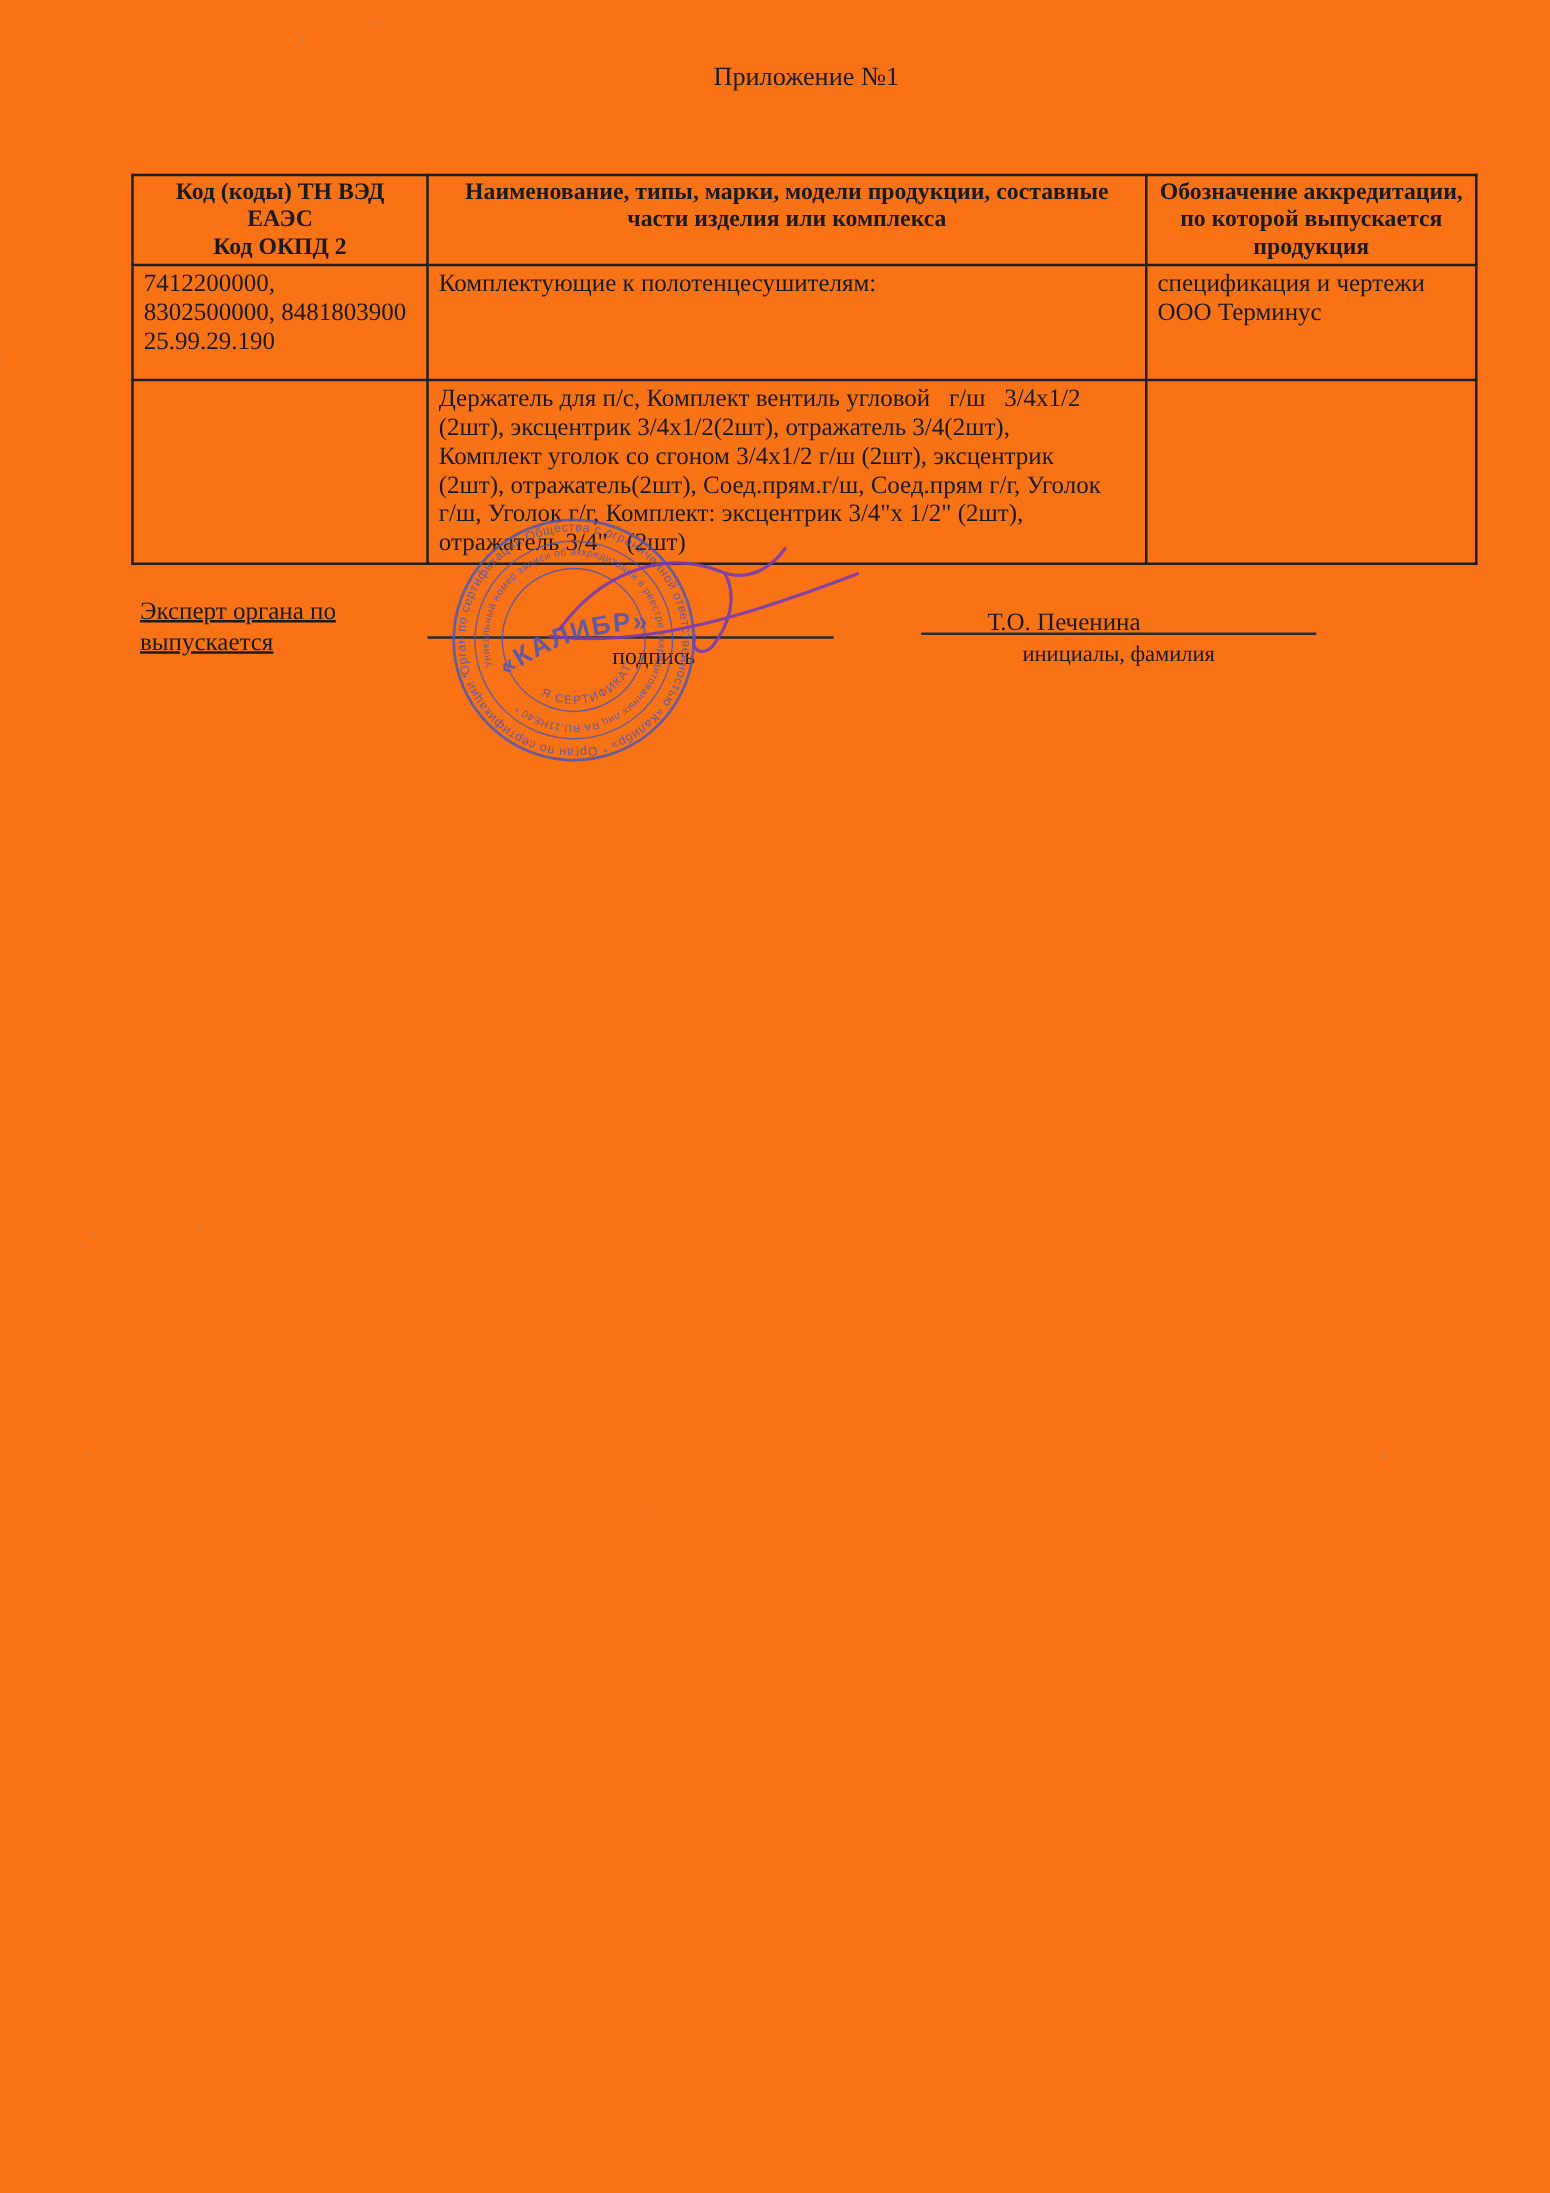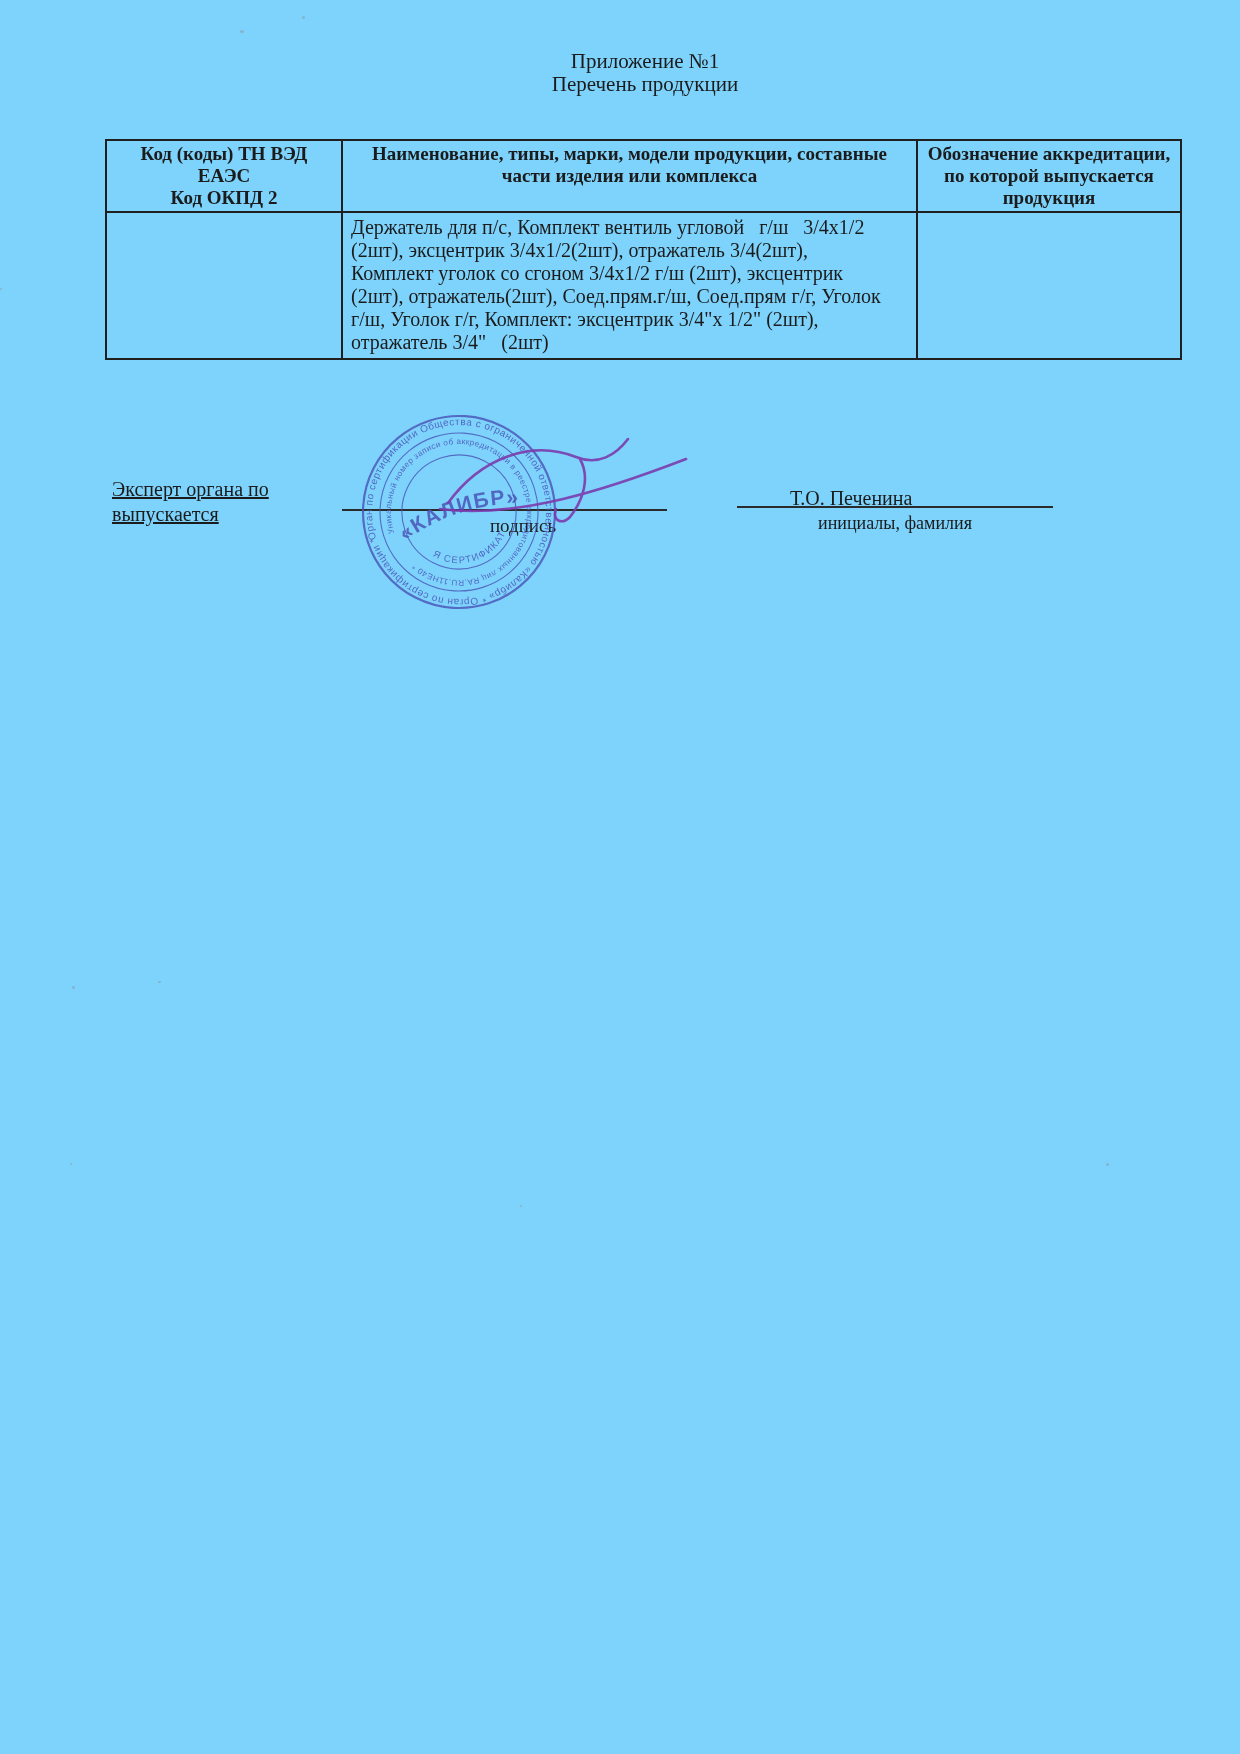--- a/index.html
+++ b/index.html
@@ -1,18 +1,18 @@
 <!DOCTYPE html>
 <html><head>
 <meta charset="utf-8">
 <style>
   html,body { margin:0; padding:0; background:#e8e8e8; }
   .page {
     position:relative; width:1240px; height:1754px; margin:0 auto;
-    background:#7dd3fc; overflow:hidden;
+    background:#f97316; overflow:hidden;
     font-family:"Liberation Serif","DejaVu Serif",serif; color:#1b1b1b;
   }
   .doc-header {
     position:absolute; top:50px; left:0; width:1240px; box-sizing:border-box;
     padding-left:50px; text-align:center; font-size:21px; line-height:23px;
   }
   .product-table {
     position:absolute; left:105px; top:139px; width:1075px;
     border-collapse:collapse; table-layout:fixed;
   }
@@ -39,21 +39,20 @@
   .handsign-svg { position:absolute; left:430px; top:425px; width:270px; height:110px; }
   .speck { position:absolute; border-radius:50%; background:#8d8d8d; opacity:.45; }
 </style>
 </head>
 <body>
 
 <div class="page">
 
   <div class="doc-header">
     <div>Приложение №1</div>
-    <div>Перечень продукции</div>
   </div>
 
   <table class="product-table">
     <colgroup>
       <col style="width:236px">
         <col style="width:575px">
         <col style="width:264px">
     </colgroup>
     <tbody>
         <tr class="thead-row">
@@ -64,20 +63,34 @@
       </th>
       <th>
         <div>Наименование, типы, марки, модели продукции, составные</div>
         <div>части изделия или комплекса</div>
       </th>
       <th>
         <div>Обозначение аккредитации,</div>
         <div>по которой выпускается</div>
         <div>продукция</div>
       </th>
+    </tr>
+    <tr class="row1">
+      <td>
+        <div>7412200000,</div>
+        <div>8302500000, 8481803900</div>
+        <div>25.99.29.190</div>
+      </td>
+      <td>
+        <div>Комплектующие к полотенцесушителям:</div>
+      </td>
+      <td>
+        <div>спецификация и чертежи</div>
+        <div>ООО Терминус</div>
+      </td>
     </tr>
     <tr class="row2">
       <td></td>
       <td>
         <div>Держатель для п/с, Комплект вентиль угловой   г/ш   3/4х1/2</div>
         <div>(2шт), эксцентрик 3/4х1/2(2шт), отражатель 3/4(2шт),</div>
         <div>Комплект уголок со сгоном 3/4х1/2 г/ш (2шт), эксцентрик</div>
         <div>(2шт), отражатель(2шт), Соед.прям.г/ш, Соед.прям г/г, Уголок</div>
         <div>г/ш, Уголок г/г, Комплект: эксцентрик 3/4"х 1/2" (2шт),</div>
         <div>отражатель 3/4"   (2шт)</div>

